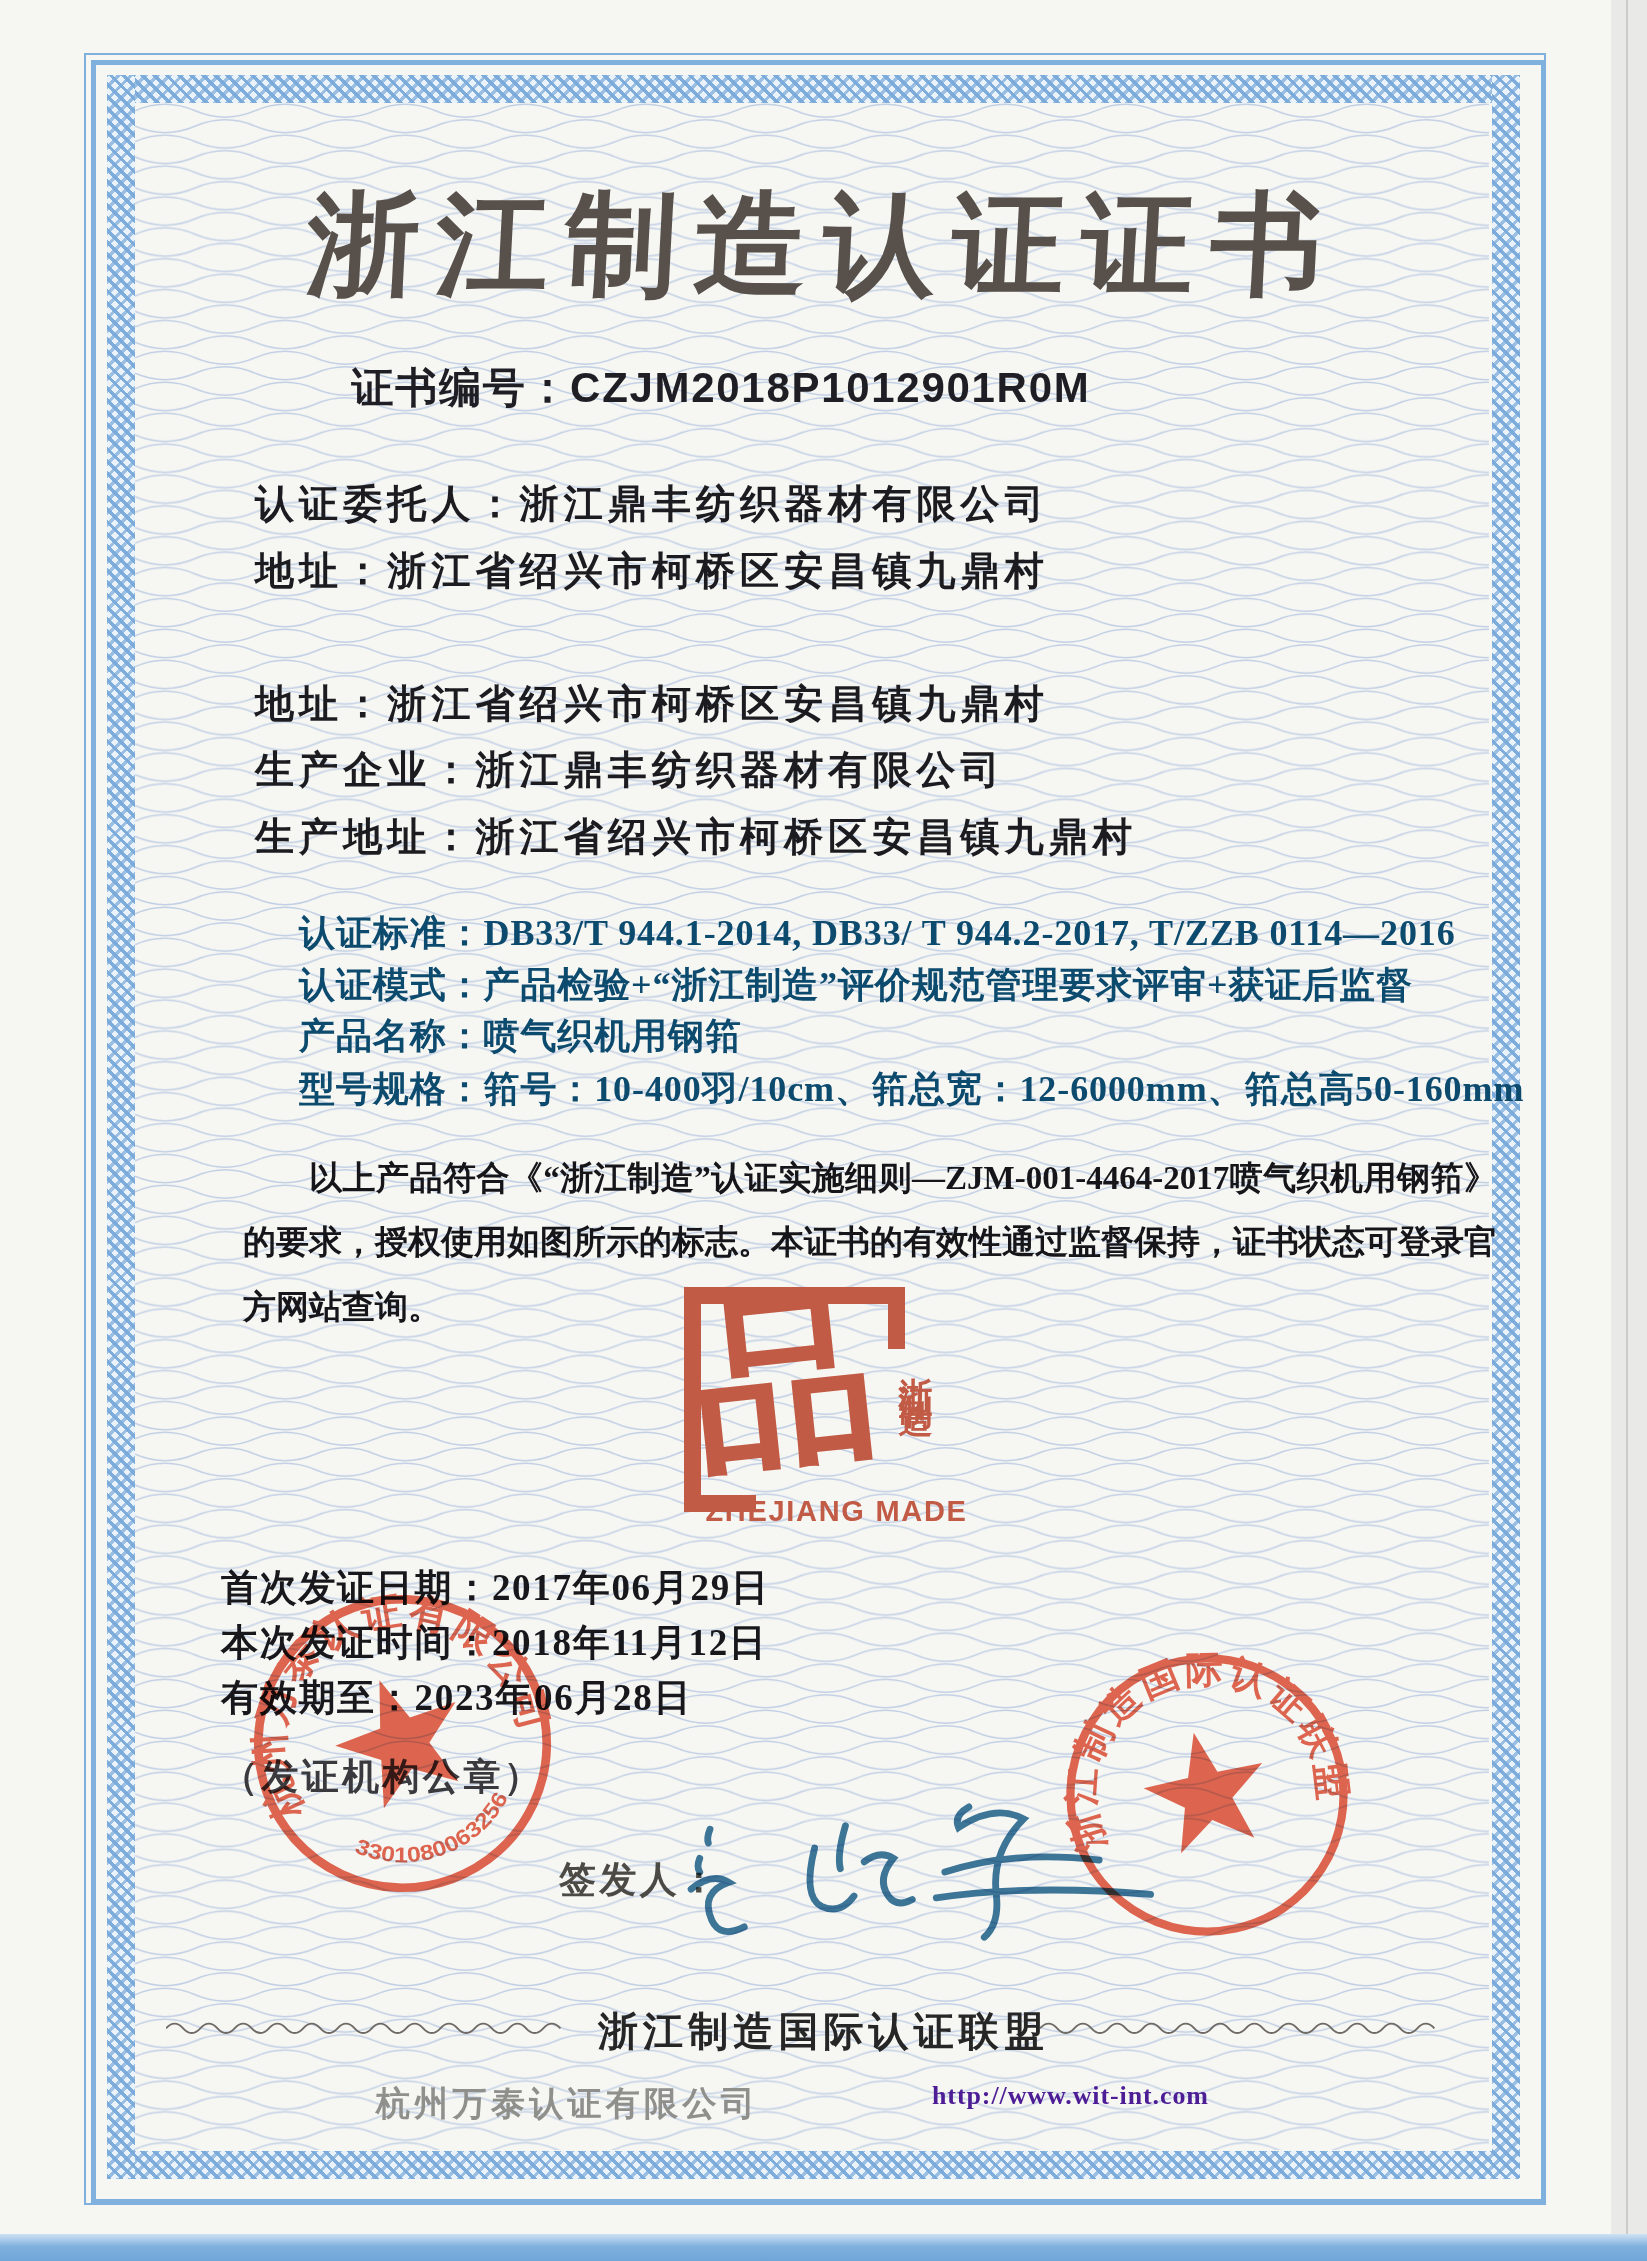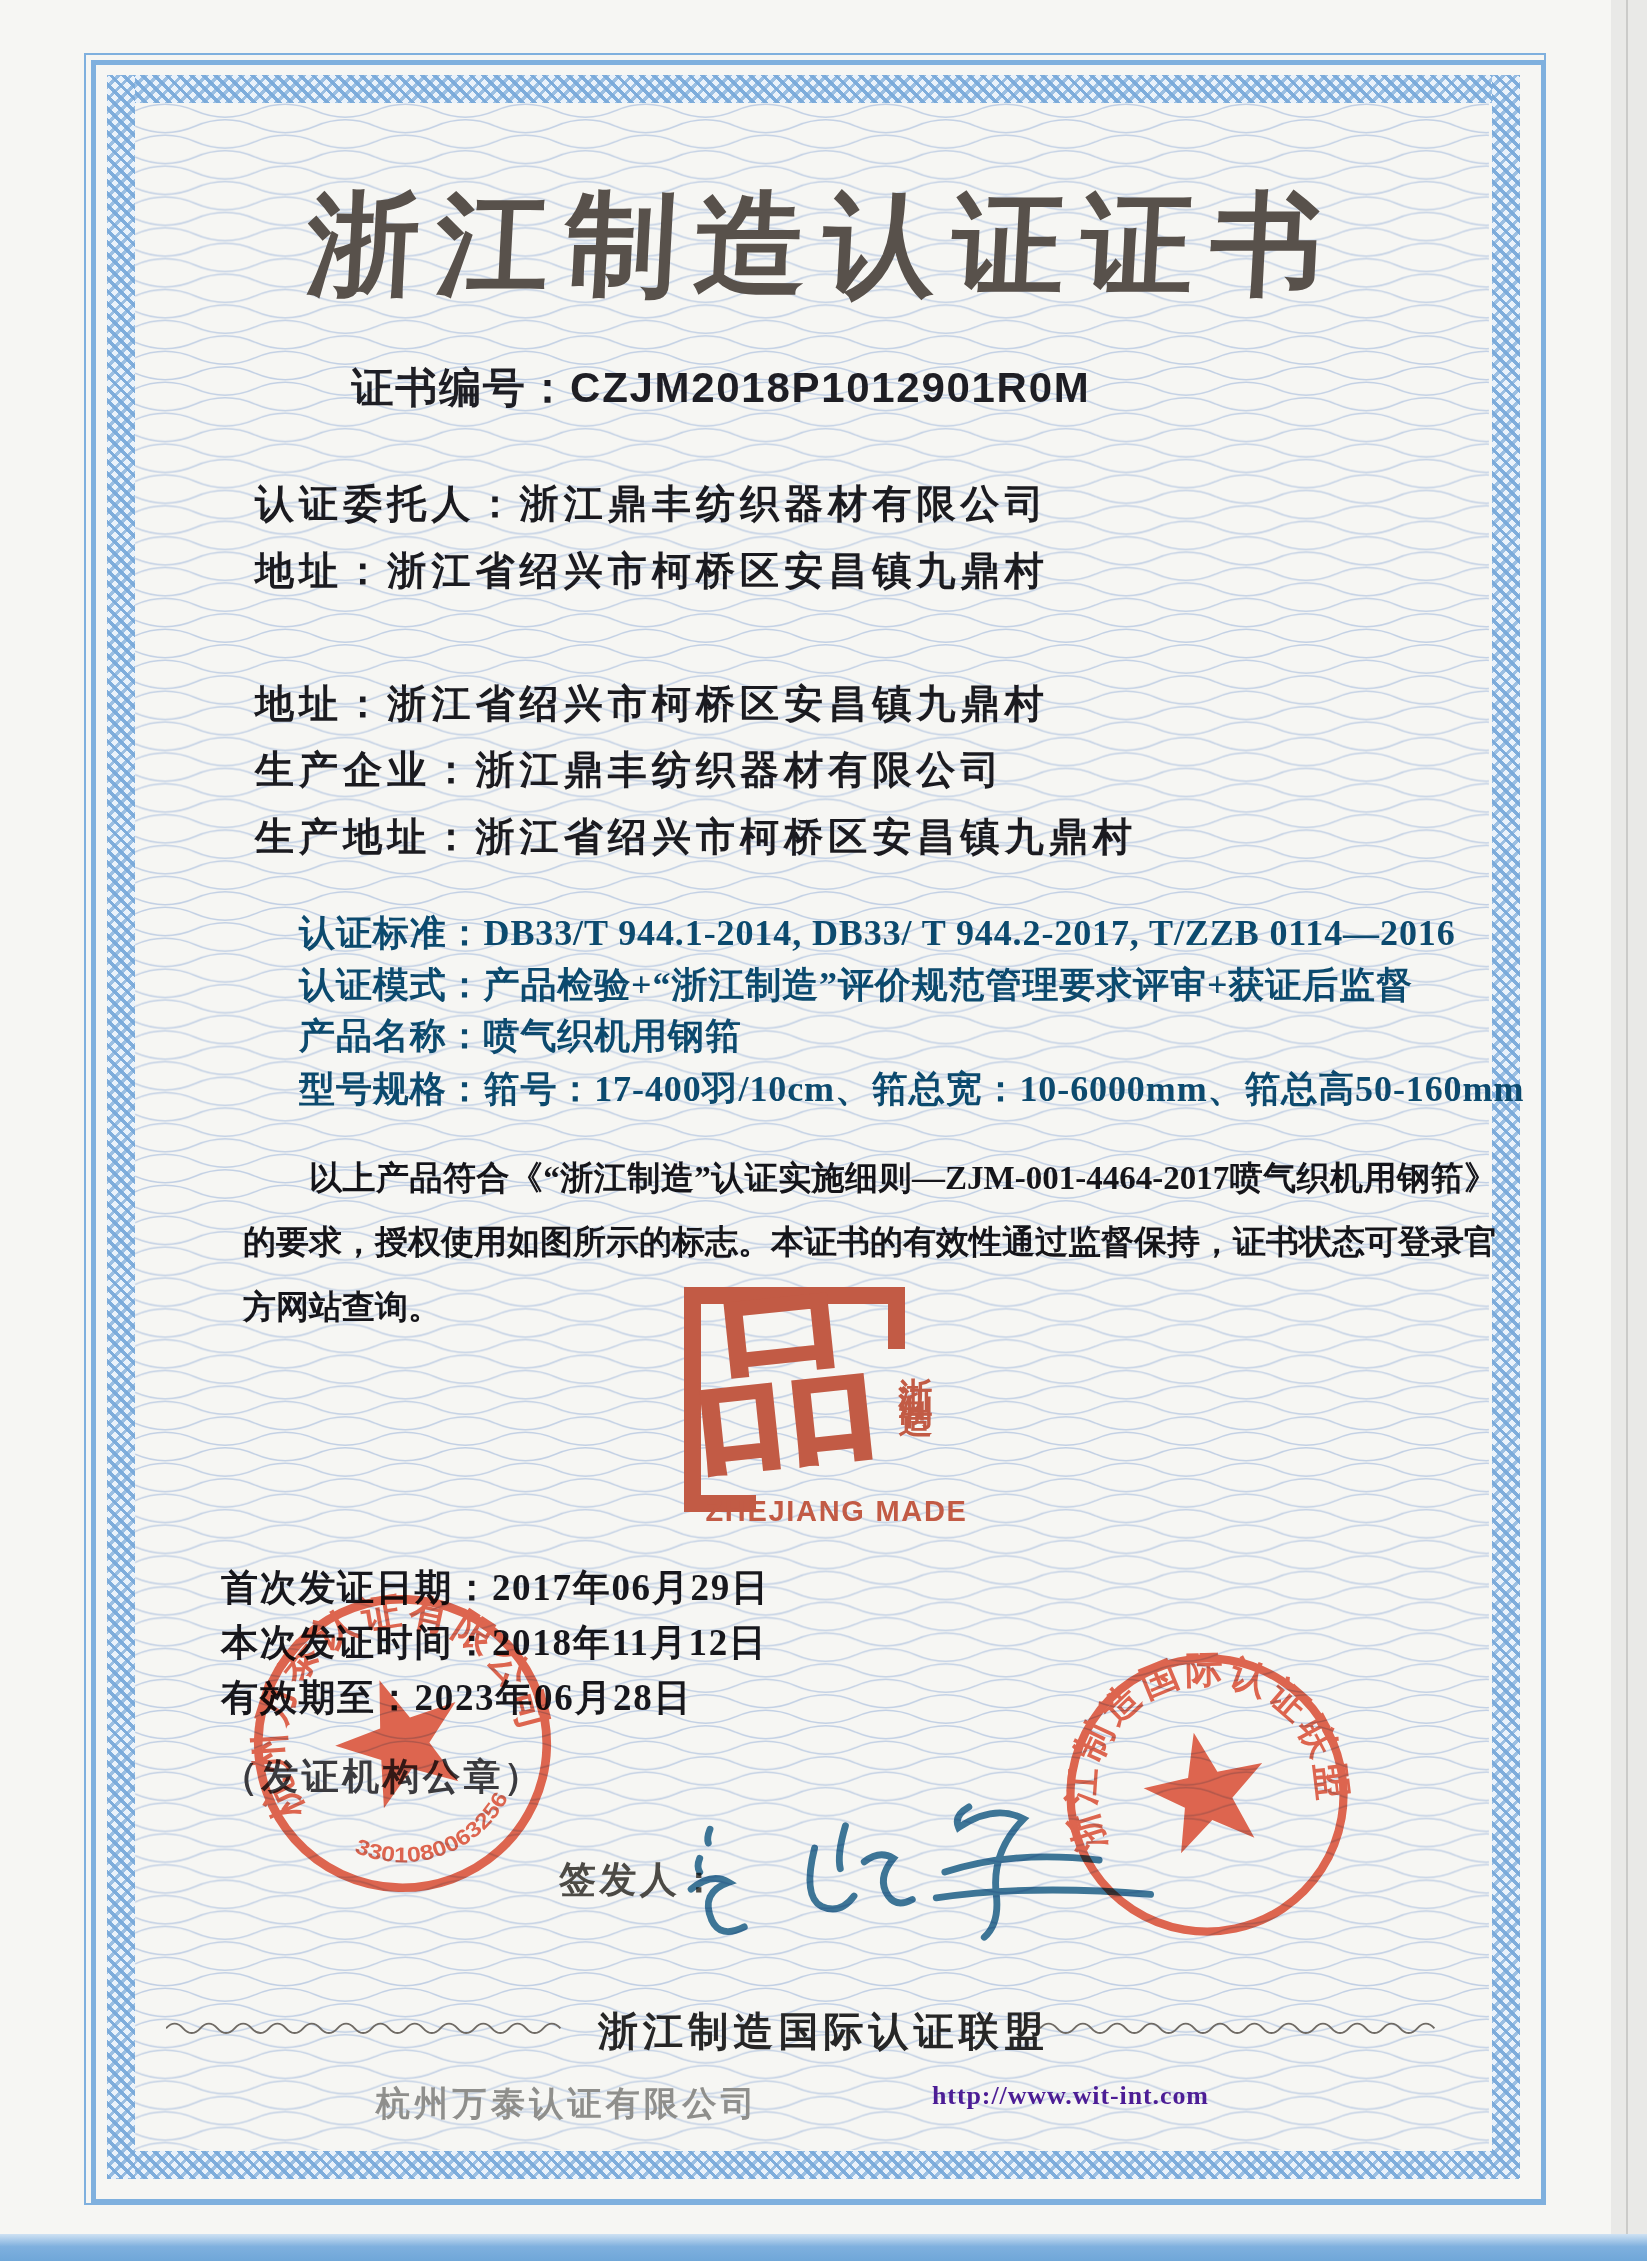--- a/index.html
+++ b/index.html
@@ -97,21 +97,21 @@
 
   <div class="bodyline" style="top:477px">认证委托人：浙江鼎丰纺织器材有限公司</div>
   <div class="bodyline" style="top:544px">地址：浙江省绍兴市柯桥区安昌镇九鼎村</div>
   <div class="bodyline" style="top:677px">地址：浙江省绍兴市柯桥区安昌镇九鼎村</div>
   <div class="bodyline" style="top:743px">生产企业：浙江鼎丰纺织器材有限公司</div>
   <div class="bodyline" style="top:810px">生产地址：浙江省绍兴市柯桥区安昌镇九鼎村</div>
 
   <div class="specline" style="top:909px">认证标准：DB33/T 944.1-2014, DB33/ T 944.2-2017, T/ZZB 0114—2016</div>
   <div class="specline" style="top:961px">认证模式：产品检验+“浙江制造”评价规范管理要求评审+获证后监督</div>
   <div class="specline" style="top:1012px">产品名称：喷气织机用钢筘</div>
-  <div class="specline" style="top:1065px">型号规格：筘号：17-400羽/10cm、筘总宽：10-6000mm、筘总高50-160mm</div>
+  <div class="specline" style="top:1065px">型号规格：筘号：10-400羽/10cm、筘总宽：12-6000mm、筘总高50-160mm</div>
 
   <div class="statement">以上产品符合《“浙江制造”认证实施细则—ZJM-001-4464-2017喷气织机用钢筘》的要求，授权使用如图所示的标志。本证书的有效性通过监督保持，证书状态可登录官方网站查询。</div>
 
   <div class="logo">
     <div class="bar" style="left:0;top:0;width:221px;height:17px"></div>
     <div class="bar" style="left:0;top:0;width:17px;height:225px"></div>
     <div class="bar" style="left:204px;top:0;width:17px;height:62px"></div>
     <div class="bar" style="left:0;top:208px;width:72px;height:17px"></div>
     <div class="logo-pin">品</div>
     <div class="logo-side">浙江制造</div>

